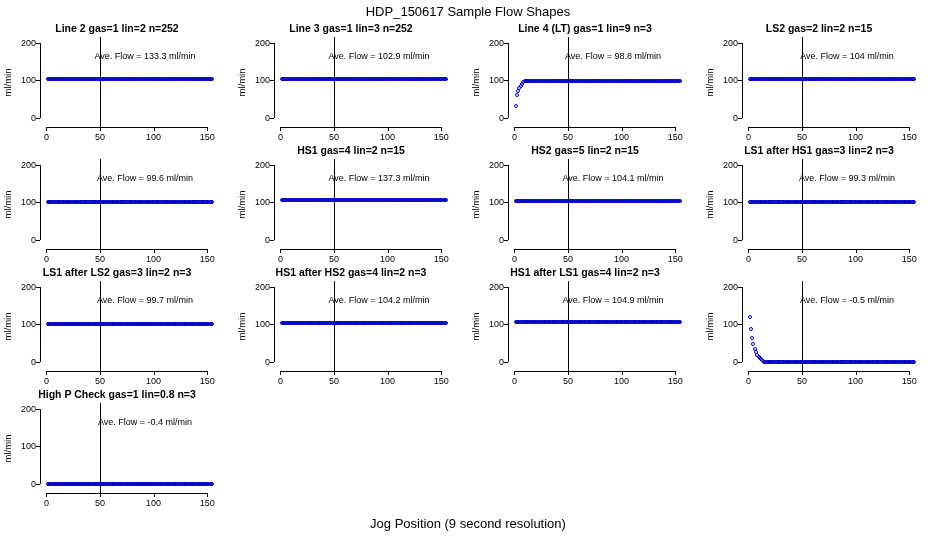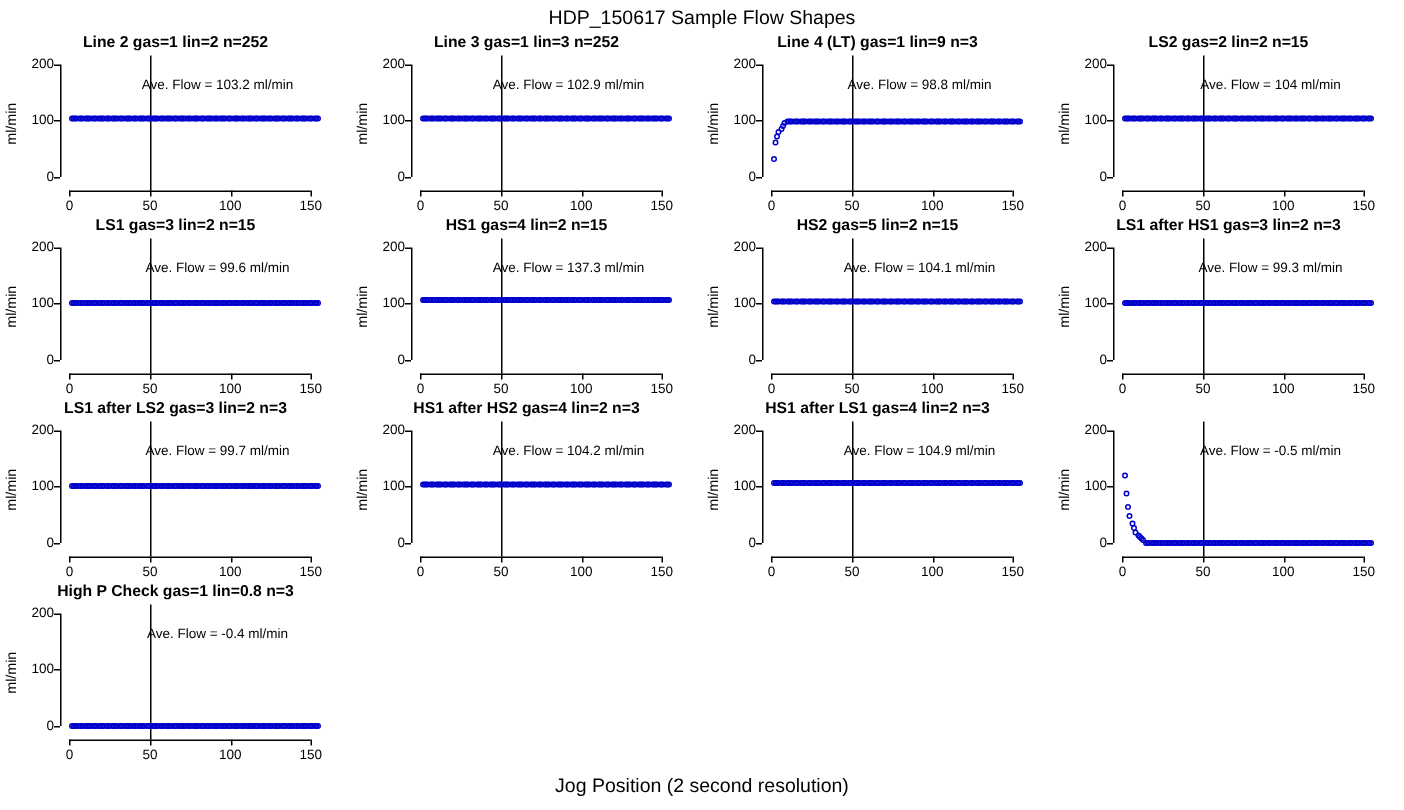--- a/index.html
+++ b/index.html
@@ -96,21 +96,21 @@
         <div class="ytick-label" style="top: 5.625px;">200</div>
         <div class="tick" style="left: 6.42857px; top: 90px; width: 1px; height: 4px;"></div>
         <div class="xtick-label" style="left: 6.42857px;">0</div>
         <div class="tick" style="left: 60px; top: 90px; width: 1px; height: 4px;"></div>
         <div class="xtick-label" style="left: 60px;">50</div>
         <div class="tick" style="left: 113.571px; top: 90px; width: 1px; height: 4px;"></div>
         <div class="xtick-label" style="left: 113.571px;">100</div>
         <div class="tick" style="left: 167.143px; top: 90px; width: 1px; height: 4px;"></div>
         <div class="xtick-label" style="left: 167.143px;">150</div>
         <div class="vline" style="left: 60px;"></div>
-        <div class="ann" style="left: 105px; top: 13.75px;">Ave. Flow =  103.2  ml/min</div>
+        <div class="ann" style="left: 105px; top: 13.75px;">Ave. Flow =  133.3  ml/min</div>
         <div class="series">
           <div class="pt" style="left: 7.5px; top: 41.925px; border-color: rgb(0, 0, 204);"></div>
           <div class="pt" style="left: 8.78571px; top: 41.925px; border-color: rgb(0, 0, 204);"></div>
           <div class="pt" style="left: 10.0714px; top: 41.925px; border-color: rgb(0, 0, 204);"></div>
           <div class="pt" style="left: 11.3571px; top: 41.925px; border-color: rgb(0, 0, 204);"></div>
           <div class="pt" style="left: 12.6429px; top: 41.925px; border-color: rgb(0, 0, 204);"></div>
           <div class="pt" style="left: 13.9286px; top: 41.925px; border-color: rgb(0, 0, 204);"></div>
           <div class="pt" style="left: 15.2143px; top: 41.925px; border-color: rgb(0, 0, 204);"></div>
           <div class="pt" style="left: 16.5px; top: 41.925px; border-color: rgb(0, 0, 204);"></div>
           <div class="pt" style="left: 17.7857px; top: 41.925px; border-color: rgb(0, 0, 204);"></div>
@@ -702,21 +702,20 @@
           <div class="pt" style="left: 165.643px; top: 41.625px; border-color: rgb(0, 0, 204);"></div>
           <div class="pt" style="left: 166.929px; top: 41.625px; border-color: rgb(0, 0, 204);"></div>
           <div class="pt" style="left: 168.214px; top: 41.625px; border-color: rgb(0, 0, 204);"></div>
           <div class="pt" style="left: 169.5px; top: 41.625px; border-color: rgb(0, 0, 204);"></div>
           <div class="pt" style="left: 170.786px; top: 41.625px; border-color: rgb(0, 0, 204);"></div>
           <div class="pt" style="left: 172.071px; top: 41.625px; border-color: rgb(0, 0, 204);"></div>
         </div>
       </div>
     </div>
     <div class="panel" style="left: 0px; top: 122px;">
-      <div class="panel-title">LS1 gas=3 lin=2 n=15</div>
       <div class="ylab">
         <span>ml/min</span>
       </div>
       <div class="plot">
         <div class="axis-line" style="left: 0px; top: 5.625px; width: 1px; height: 75px;"></div>
         <div class="axis-line" style="left: 6.42857px; top: 90px; height: 1px; width: 160.714px;"></div>
         <div class="tick" style="left: -4px; top: 80.625px; width: 4px; height: 1px;"></div>
         <div class="ytick-label" style="top: 80.625px;">0</div>
         <div class="tick" style="left: -4px; top: 43.125px; width: 4px; height: 1px;"></div>
         <div class="ytick-label" style="top: 43.125px;">100</div>
@@ -2115,13 +2114,13 @@
           <div class="pt" style="left: 166.929px; top: 80.625px; border-color: rgb(0, 0, 204);"></div>
           <div class="pt" style="left: 168.214px; top: 80.625px; border-color: rgb(0, 0, 204);"></div>
           <div class="pt" style="left: 169.5px; top: 80.625px; border-color: rgb(0, 0, 204);"></div>
           <div class="pt" style="left: 170.786px; top: 80.625px; border-color: rgb(0, 0, 204);"></div>
           <div class="pt" style="left: 172.071px; top: 80.625px; border-color: rgb(0, 0, 204);"></div>
         </div>
       </div>
     </div>
   </div>
 
-<div id="xlabel">Jog Position (2 second resolution)</div>
+<div id="xlabel">Jog Position (9 second resolution)</div>
 
 </body></html>

